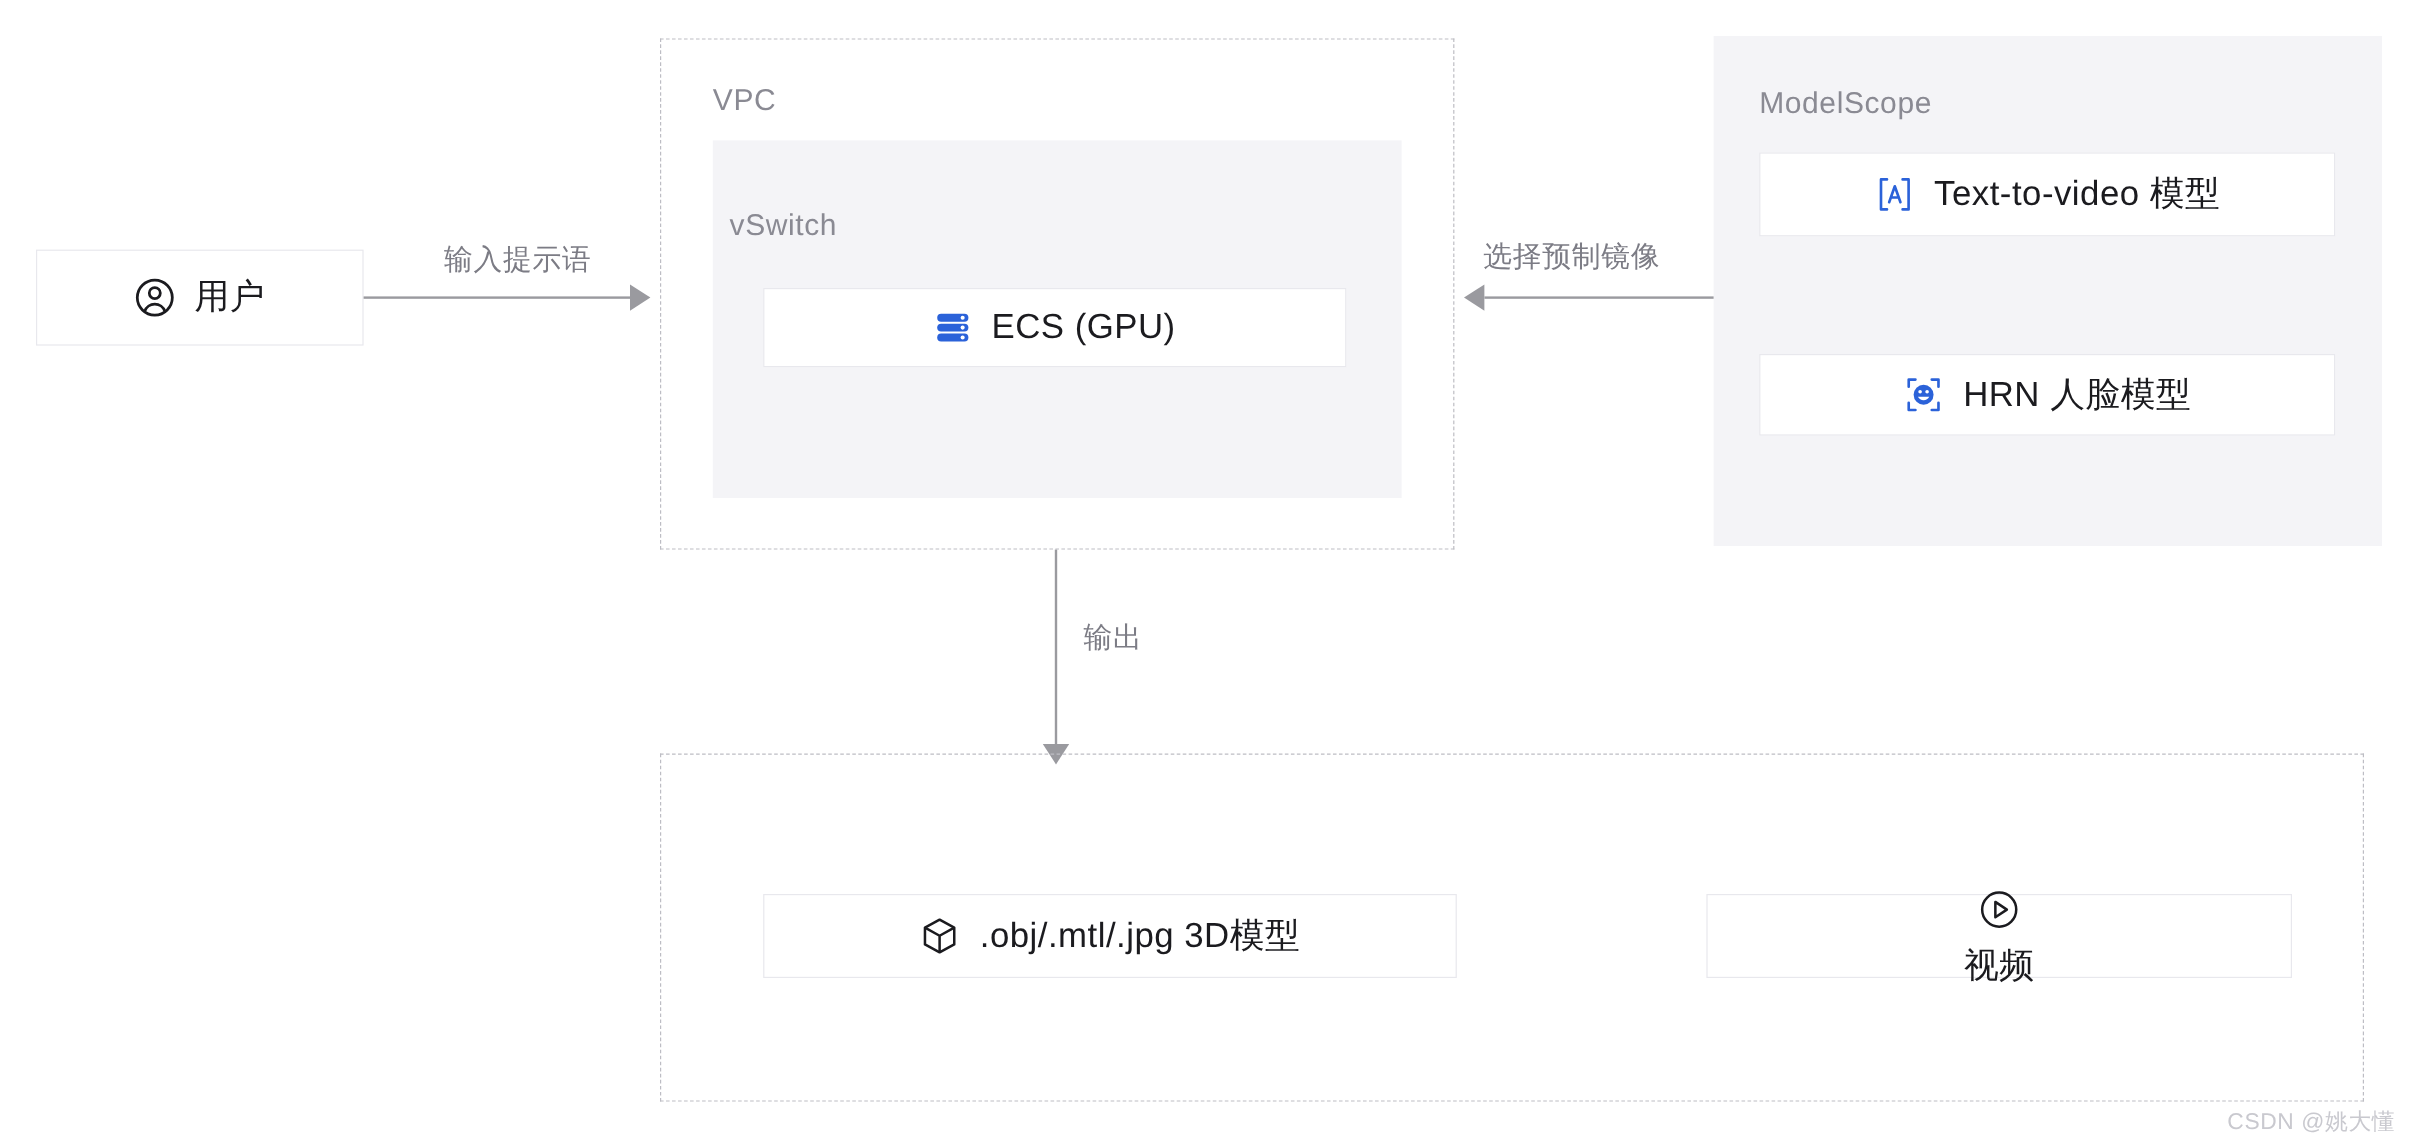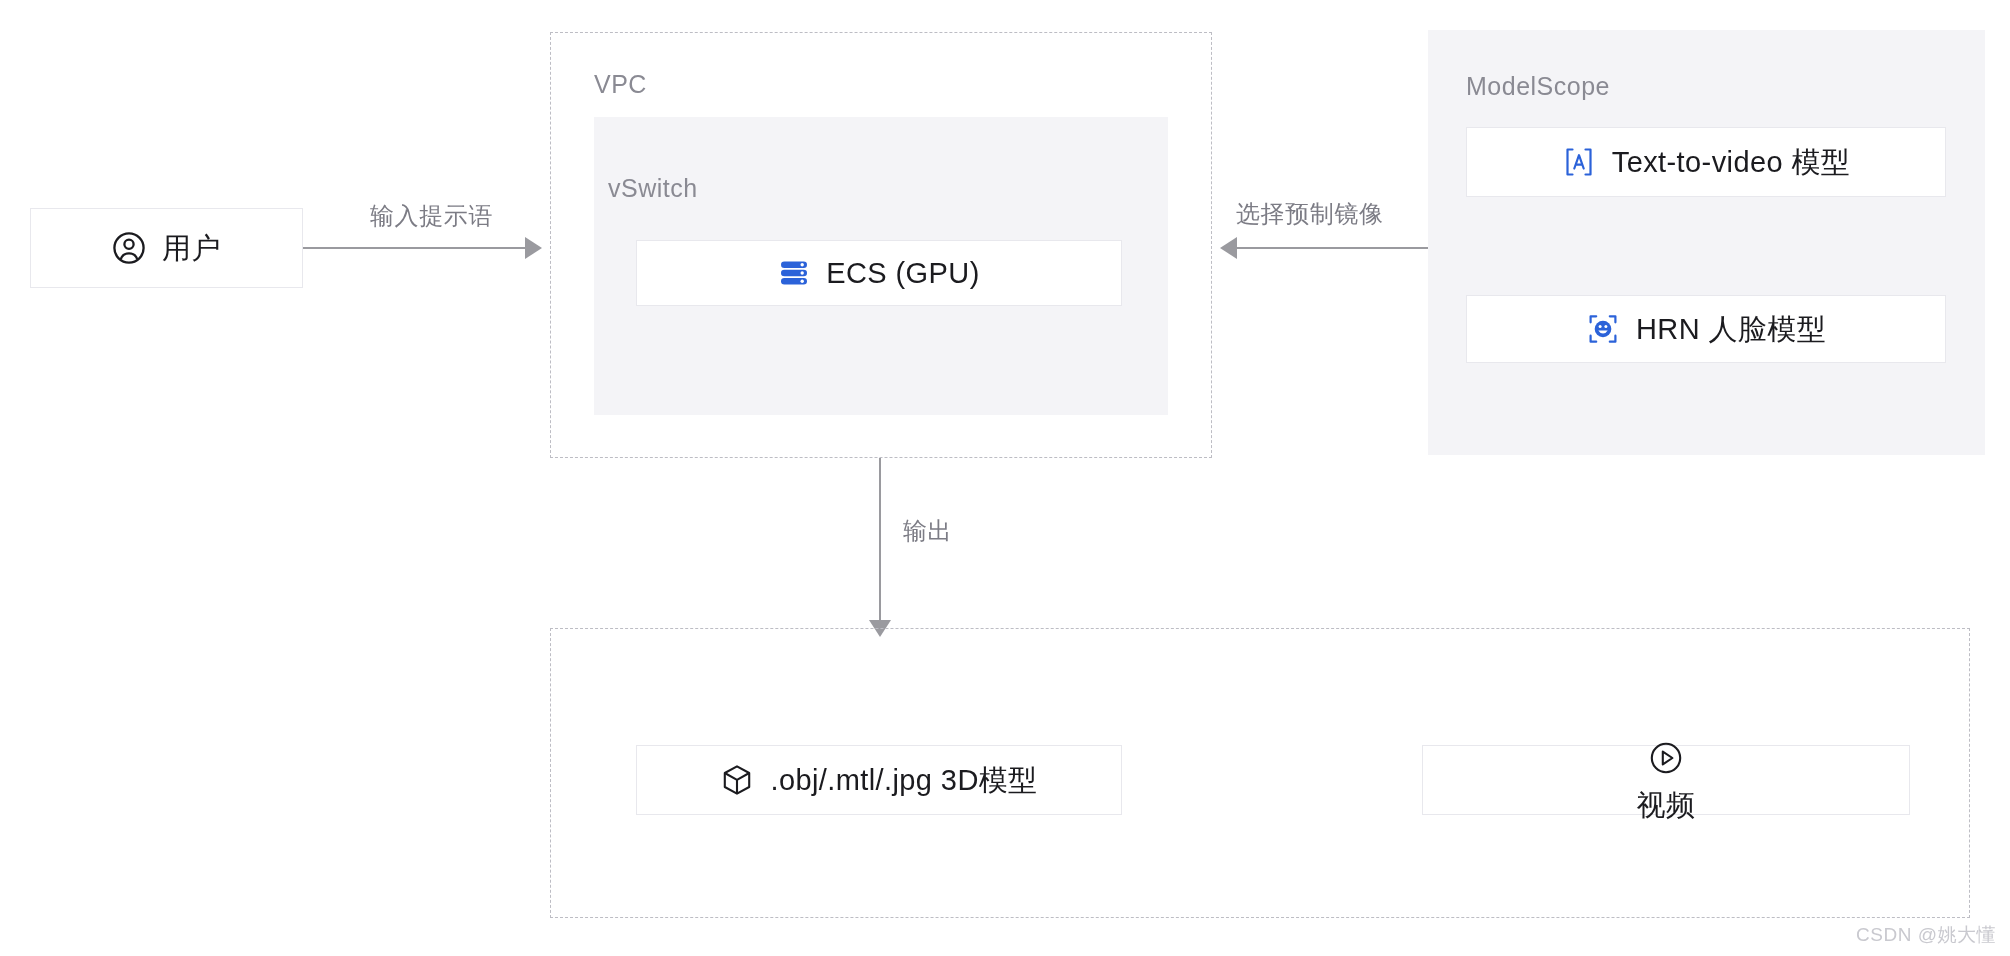--- a/index.html
+++ b/index.html
@@ -185,21 +185,21 @@
   <div class="line-h" style="left:1237px; top:247px; width:191px;"></div>
   <div class="arrow-head arrow-left" style="left:1220px; top:237px;"></div>
   <div class="edge-label" style="left:1236px; top:198px;">选择预制镜像</div>
 
   <div class="line-v" style="left:879px; top:458px; width:2px; height:168px;"></div>
   <div class="arrow-head arrow-down" style="left:869px; top:620px;"></div>
   <div class="edge-label" style="left:903px; top:515px;">输出</div>
 
   <div class="group-dashed" style="left:550px; top:628px; width:1420px; height:290px;"></div>
 
-  <div class="card" style="left:636px; top:745px; width:486px; height:70px;">
+  <div class="card" style="left:636px; top:745px; width:578px; height:70px;">
     <span class="icon">
       <svg width="34" height="34" viewBox="0 0 34 34" aria-hidden="true">
         <path d="M17 3.4l12.2 6.6v14L17 30.6 4.8 24V10z" fill="none" stroke="#1b1b1f" stroke-width="2.1" stroke-linejoin="round"></path>
         <path d="M4.8 10L17 16.8 29.2 10M17 16.8v13.8" fill="none" stroke="#1b1b1f" stroke-width="2.1" stroke-linejoin="round"></path>
       </svg>
     </span>
     <span class="card-label">.obj/.mtl/.jpg 3D模型</span>
   </div>
 
   <div class="card" style="left:1422px; top:745px; width:488px; height:70px;flex-direction:column;">

